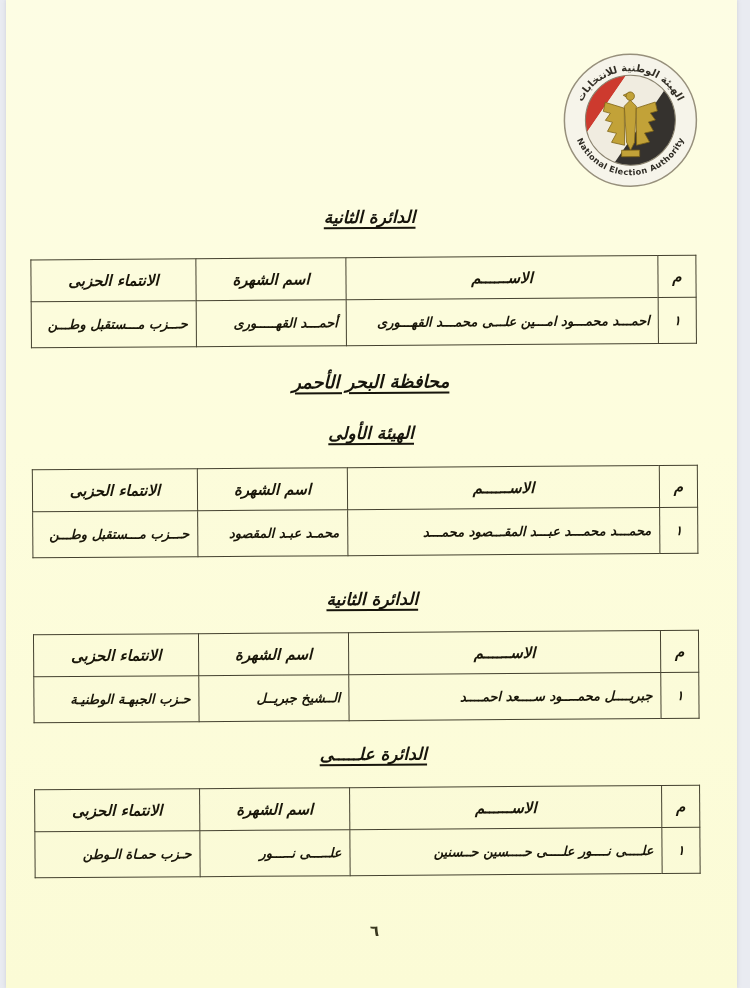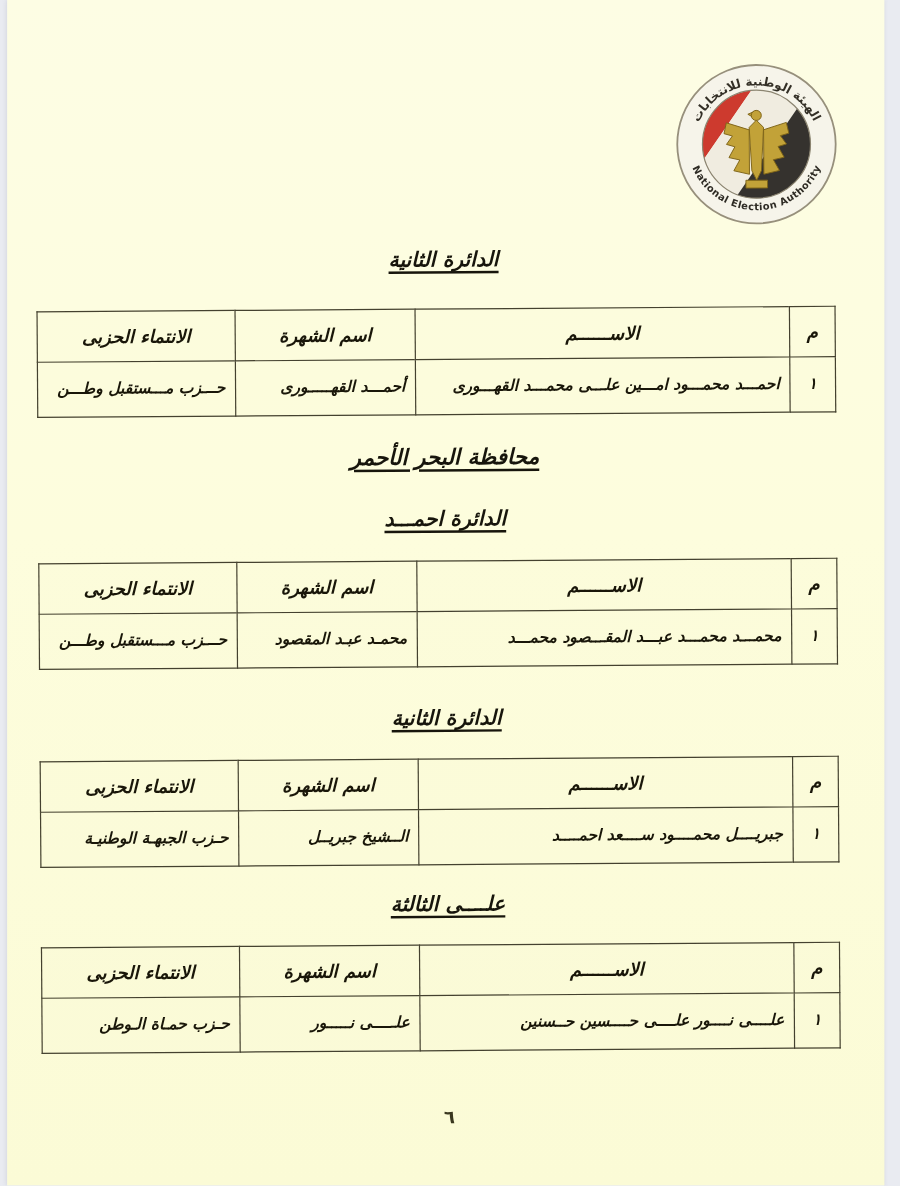--- a/index.html
+++ b/index.html
@@ -107,21 +107,21 @@
       <td>أحمـــد القهـــــورى</td>
       <td>حـــزب مـــستقبل وطـــن</td>
     </tr>
   </tbody>
       </table>
 
   <div class="heading gov" style="top:371px">
     <span>محافظة البحر الأحمر</span>
   </div>
   <div class="heading" style="top:423px">
-    <span>الدائرة احمـــد</span>
+    <span>الهيئة الأولى</span>
   </div>
   <table class="tbl" style="top:467px">
     <colgroup>
           <col style="width:38px">
           <col style="width:312px">
           <col style="width:150px">
           <col style="width:165px">
         </colgroup>
     <tbody>
           <tr>
@@ -159,21 +159,21 @@
     <tr>
       <td class="c">١</td>
       <td>جبريــــل محمــــود ســــعد احمــــد</td>
       <td>الــشيخ جبريــل</td>
       <td>حـزب الجبهـة الوطنيـة</td>
     </tr>
   </tbody>
       </table>
 
   <div class="heading" style="top:744px">
-    <span>علــــى الثالثة</span>
+    <span>الدائرة علـــــى</span>
   </div>
   <table class="tbl" style="top:787px">
     <colgroup>
           <col style="width:38px">
           <col style="width:312px">
           <col style="width:150px">
           <col style="width:165px">
         </colgroup>
     <tbody>
           <tr>

